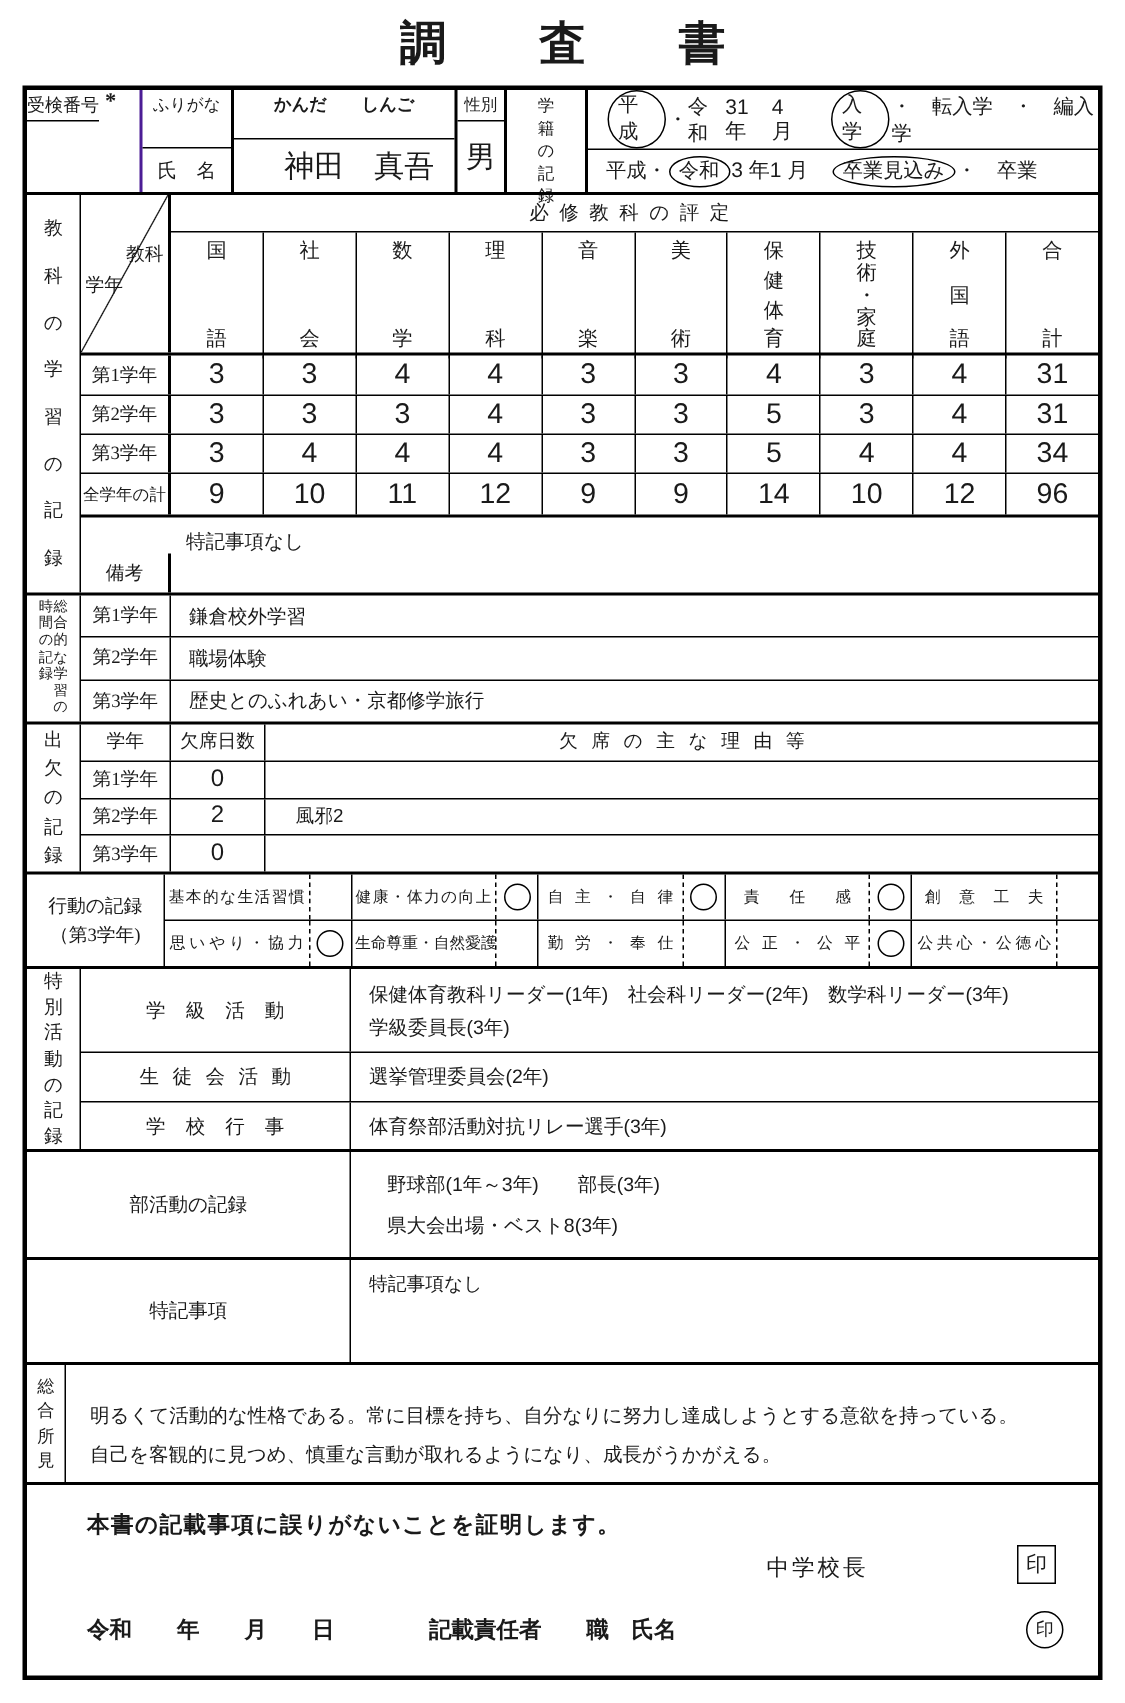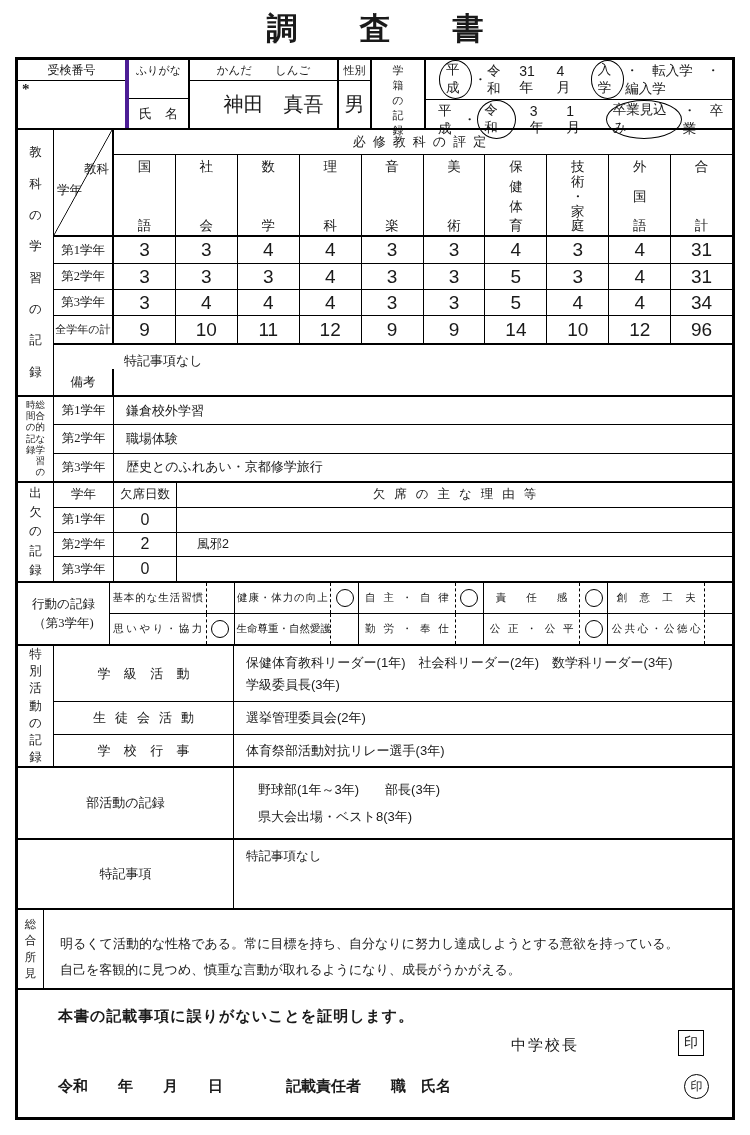--- a/index.html
+++ b/index.html
@@ -26,38 +26,38 @@
 
   
   .vtext {
     display: flex; flex-direction: column; justify-content: space-evenly;
     align-items: center; text-align: center;
   }
   .vlabel { width: 36px; border-right: 1px solid #000; font-size: 12.5px; flex: none; }
 
   
   .sec-head { height: 68px; }
-  .h-exam { width: 111px; border-right: 4px solid #4c1d95; display: flex; flex-direction: column; flex: none; }
+  .h-exam { width: 77px; border-right: 2px solid #4c1d95; display: flex; flex-direction: row; flex: none; }
   .h-exam-label { height: 21px; border-bottom: 1px solid #000; font-size: 12px; line-height: 20px; text-align: center; }
   .h-exam-value { flex: 1; padding: 0 4px; font-size: 15px; font-weight: bold; }
   .h-namelabels { width: 61px; border-right: 2px solid #000; display: flex; flex-direction: column; flex: none; }
   .h-furigana-label { height: 39px; border-bottom: 1px solid #000; font-size: 11px; line-height: 20px; text-align: center; }
   .h-name-label { flex: 1; display: flex; align-items: center; justify-content: center; font-size: 13px; }
   .h-namevalues { width: 149px; border-right: 2px solid #000; display: flex; flex-direction: column; flex: none; }
-  .h-furigana-value { height: 21px; border-bottom: 1px solid #000; font-size: 11.5px; line-height: 20px; text-align: center; }
+  .h-furigana-value { height: 33px; border-bottom: 1px solid #000; font-size: 11.5px; line-height: 20px; text-align: center; font-weight: bold; }
   .h-name-value { flex: 1; display: flex; align-items: center; justify-content: center; font-size: 20px; margin-left: 20px; }
   .h-sex { width: 33px; border-right: 2px solid #000; display: flex; flex-direction: column; flex: none; }
   .h-sex-label { height: 21px; border-bottom: 1px solid #000; font-size: 11px; line-height: 20px; text-align: center; }
   .h-sex-value { flex: 1; display: flex; align-items: center; justify-content: center; font-size: 20px; }
   .h-reglabel { width: 54px; border-right: 2px solid #000; font-size: 11px; flex: none; padding: 3px 0; }
   .h-regcontent { flex: 1; display: flex; flex-direction: column; }
   .reg-row { flex: 1; display: flex; align-items: center; padding-left: 12px; font-size: 13.5px; }
   .reg-row + .reg-row { border-top: 1px solid #000; }
   .circled { display: inline-block; border: 1.5px solid #000; border-radius: 50%; padding: 0 6px 1px; margin: 0 1px; }
-  .reg-num { margin-left: 13px; font-size: 14px; }
+  .reg-num { font-size: 14px; }
   .reg-choice { margin-left: 16px; }
 
   
   .sec-grades { height: 267px; }
   .g-main { flex: 1; display: flex; flex-direction: column; }
   .g-top { height: 107px; display: flex; border-bottom: 2px solid #000; flex: none; }
   .g-corner {
     width: 60px; border-right: 2px solid #000; position: relative; flex: none;
     background-image: linear-gradient(to bottom right, transparent calc(50% - 0.8px), #000 50%, transparent calc(50% + 0.8px));
   }

